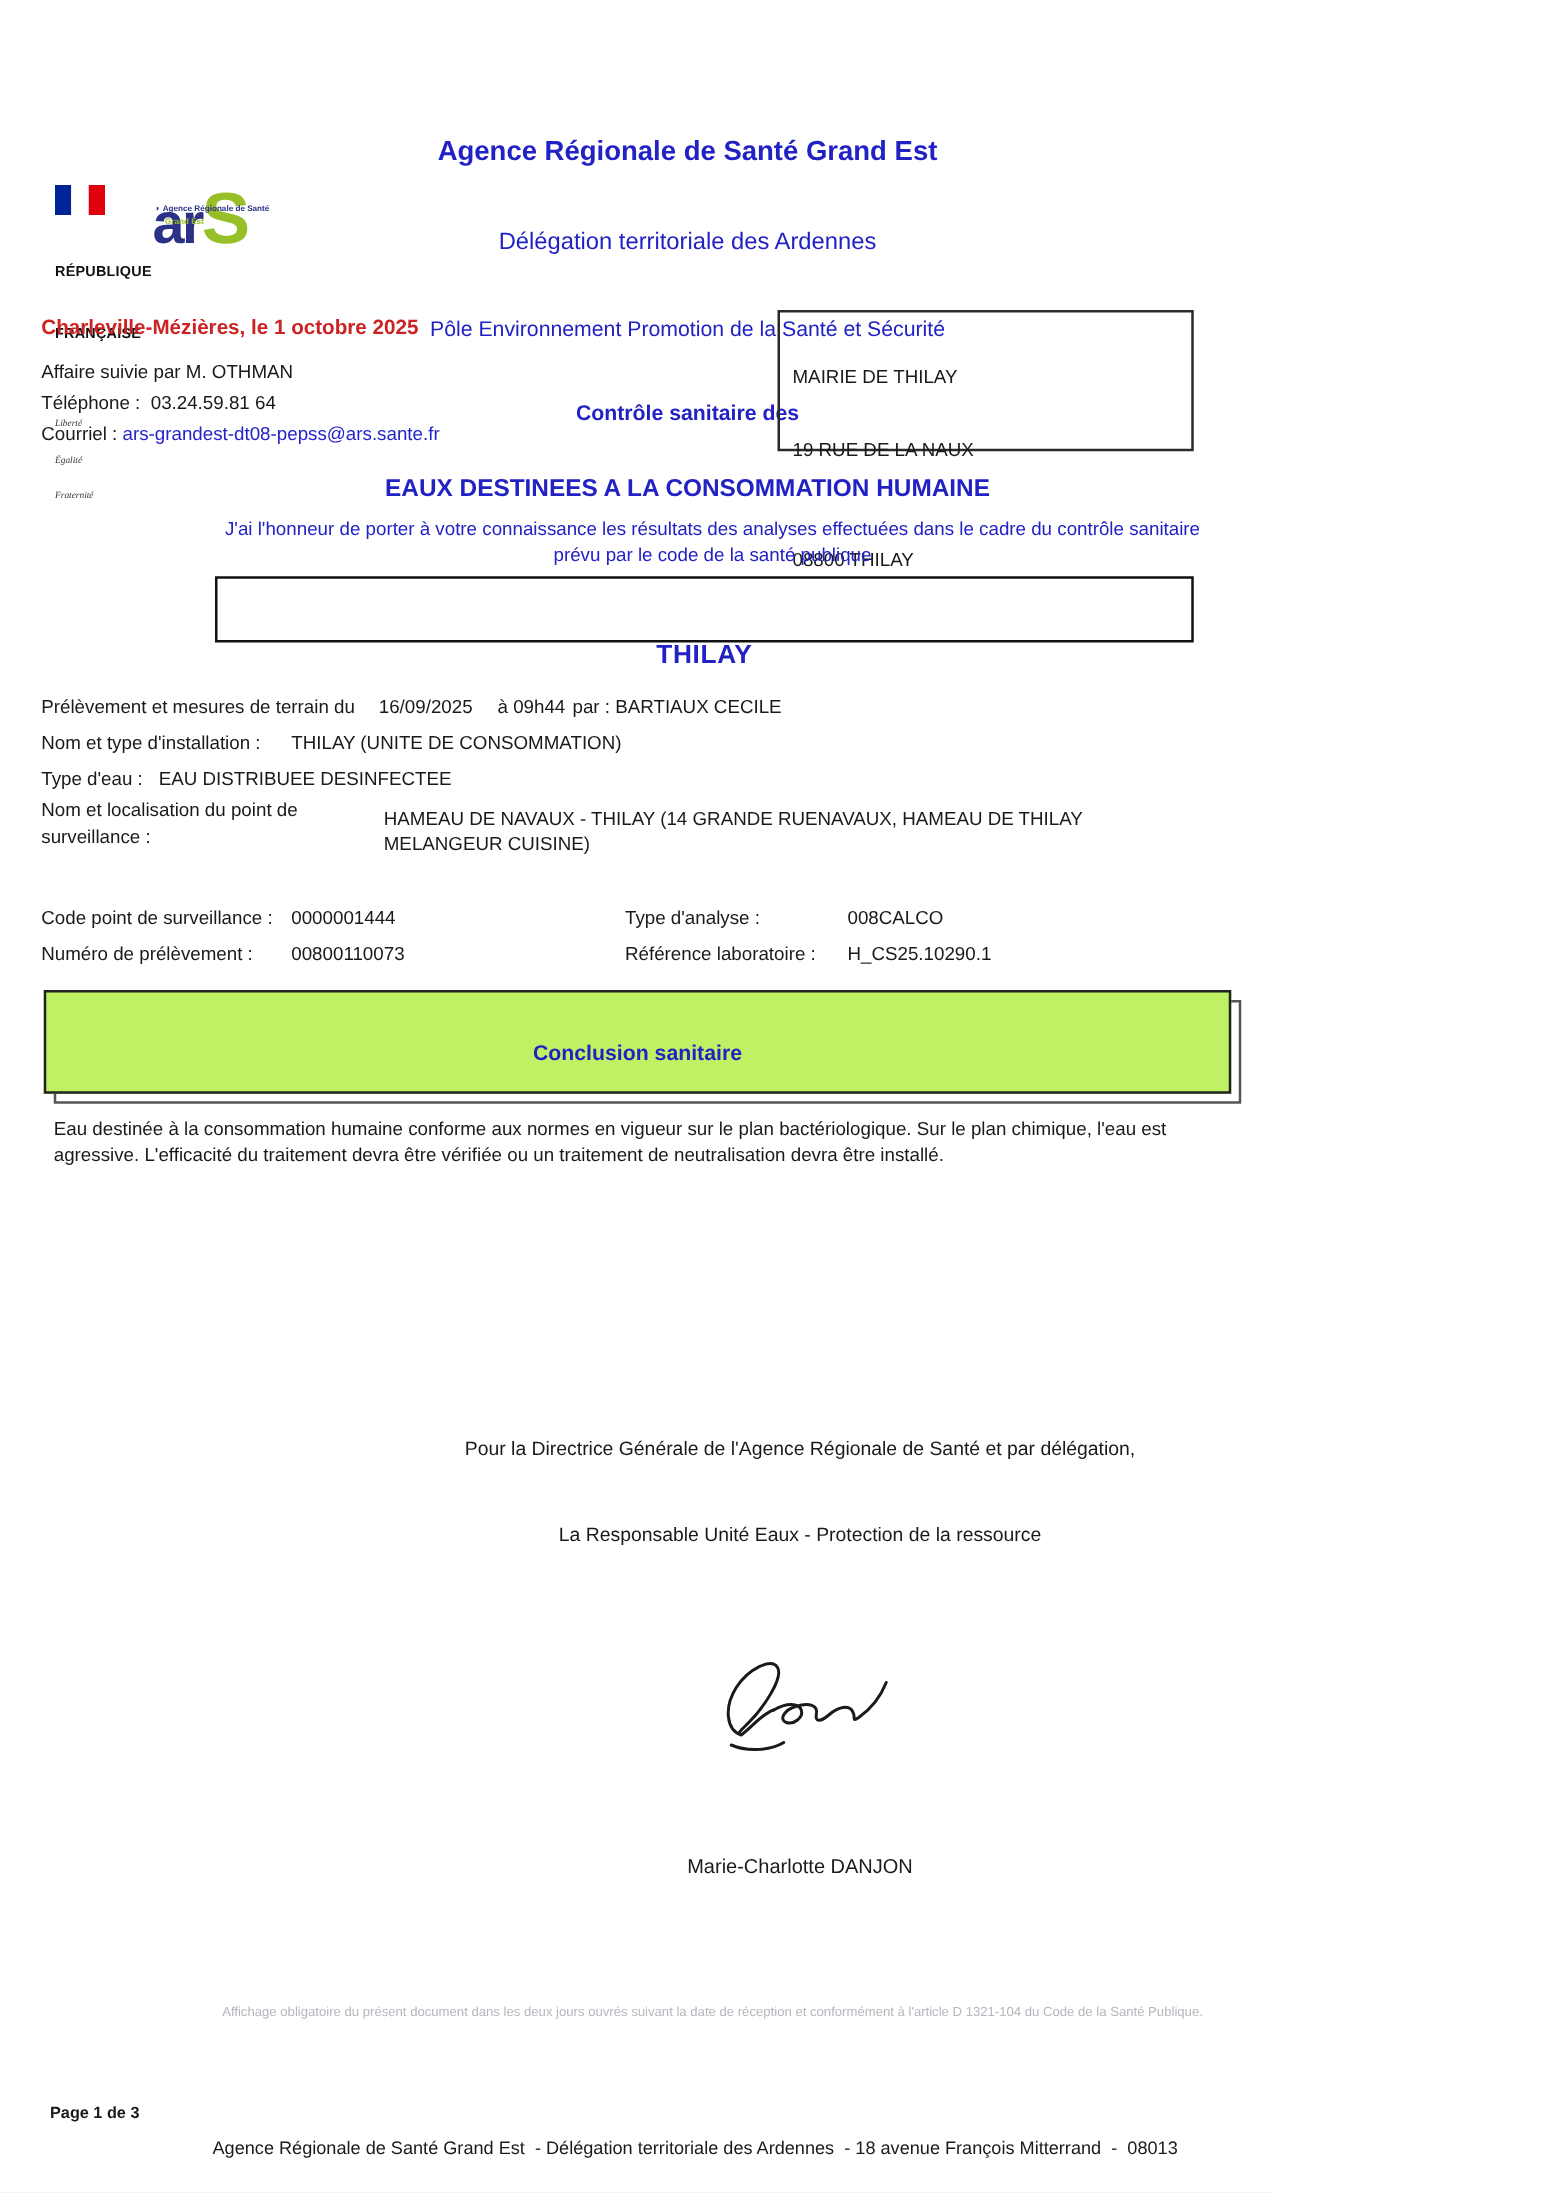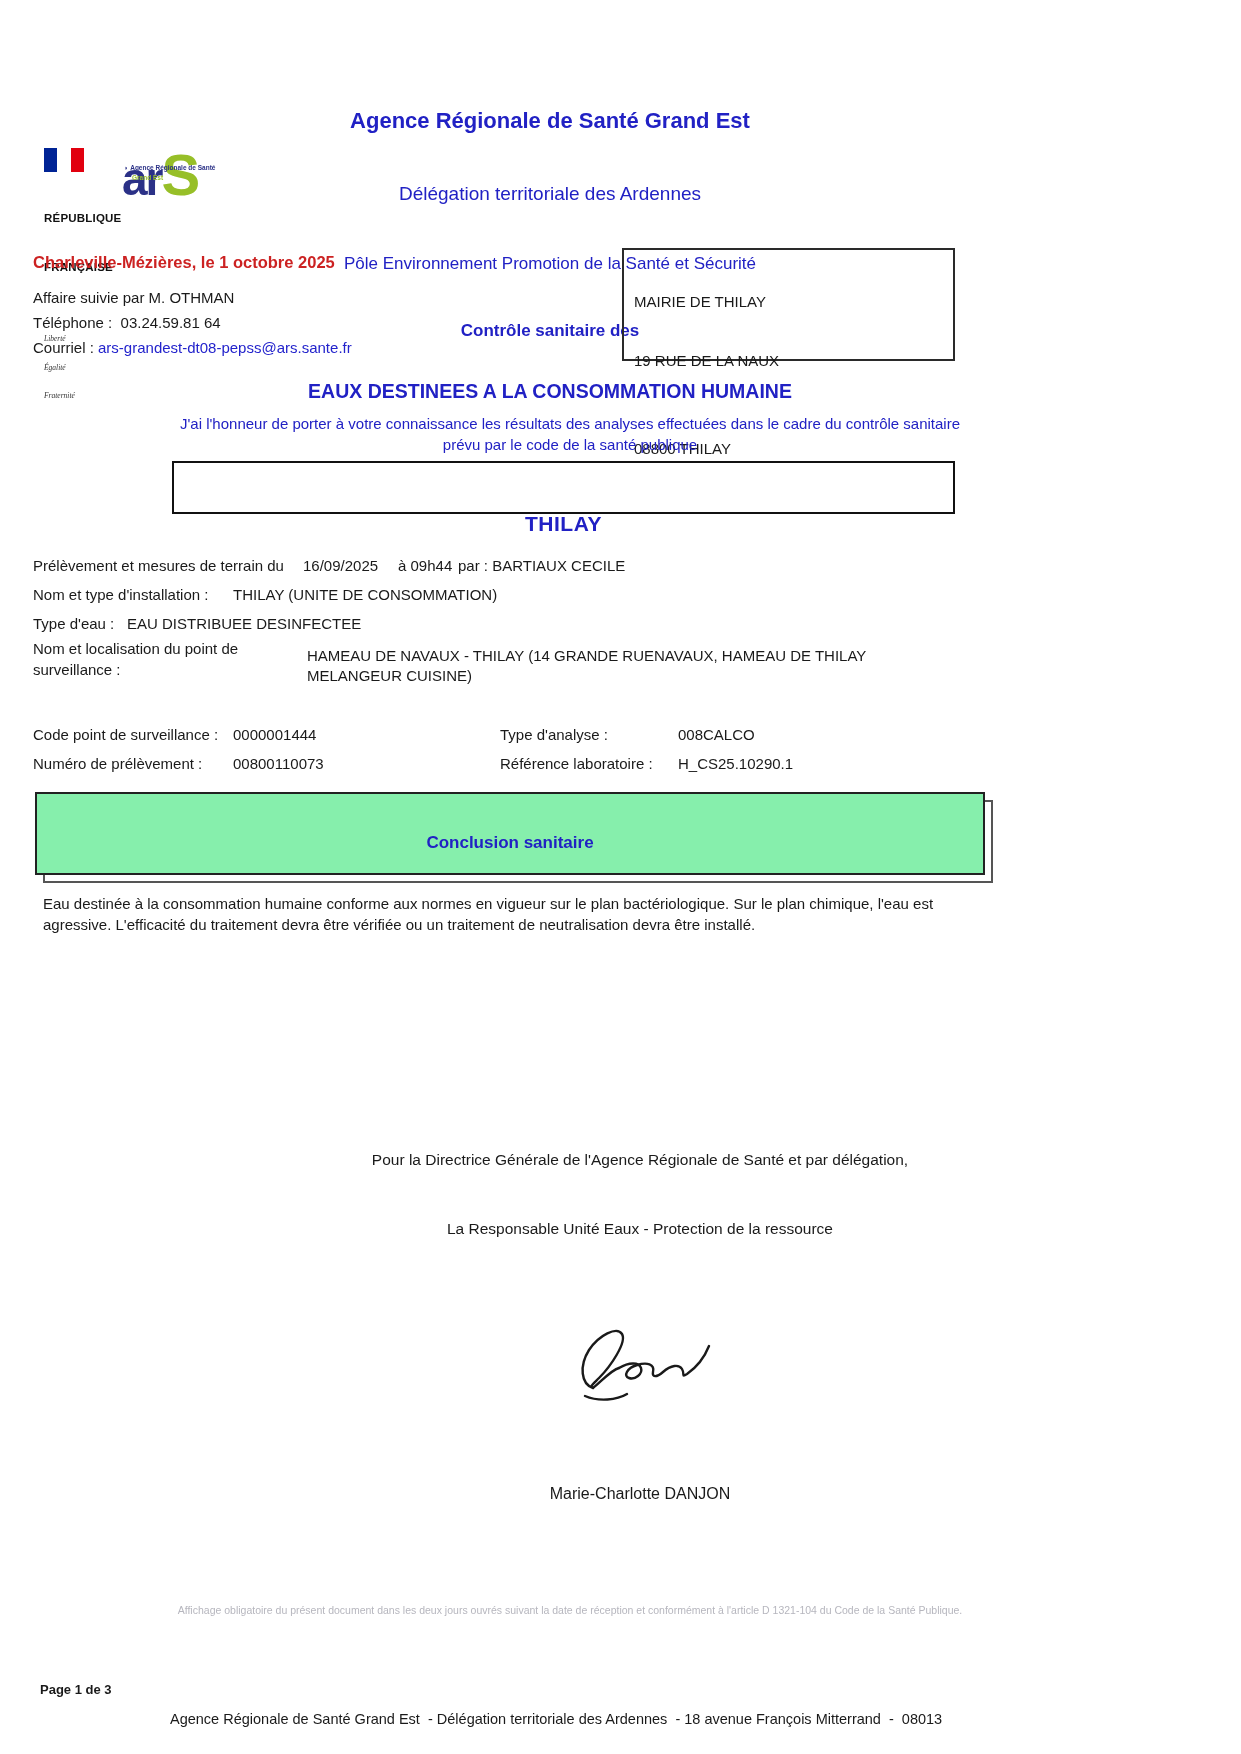--- a/index.html
+++ b/index.html
@@ -56,21 +56,21 @@
   
   .lbl, .val { position:absolute; font-size:15px; }
   .r1 { top:557px; } .r2 { top:586px; } .r3 { top:615px; }
   .r4l { top:638px; left:33px; width:215px; line-height:21px; }
   .r4v { top:646px; left:307px; width:620px; line-height:20px; }
   .r5 { top:726px; } .r6 { top:755px; }
   .c-l1 { left:33px; } .c-v1 { left:233px; } .c-l2 { left:500px; } .c-v2 { left:678px; }
 
   
   .conclusion-shadow { left:43px; top:800px; width:950px; height:83px; border:2px solid #555; background:transparent; }
-  .conclusion-box { left:35px; top:792px; width:950px; height:83px; border:2px solid #222; background:#86efac; padding:3px 6px 12px 6px; }
+  .conclusion-box { left:35px; top:792px; width:950px; height:83px; border:2px solid #222; background:#bef264; padding:3px 6px 12px 6px; }
   .conclusion-title { text-align:center; font-size:17px; font-weight:bold; color:#2121c4; margin-bottom:4px; }
   .conclusion-text { font-size:15px; line-height:21px; }
 
   
   .sig-block { left:20px; top:1102px; width:1240px; text-align:center; font-size:15.5px; line-height:23px; }
   .sig-svg { display:block; margin:32px auto 0 auto; }
   .sig-name { margin-top:18px; font-size:16px; }
 
   
   .legal { left:120px; top:1604px; width:900px; text-align:center; font-size:10.5px; color:#b6b6be; }

